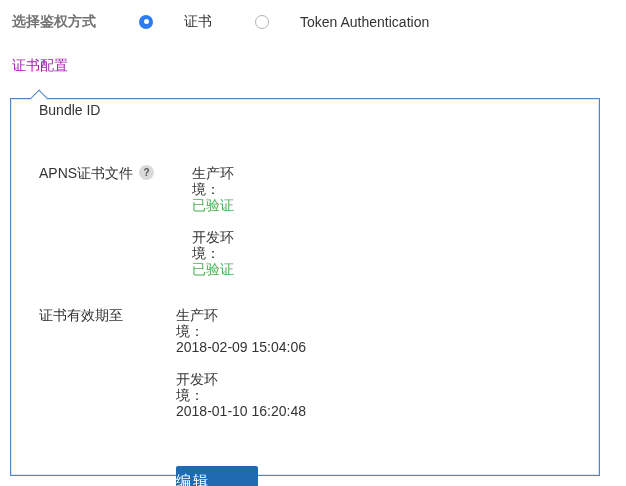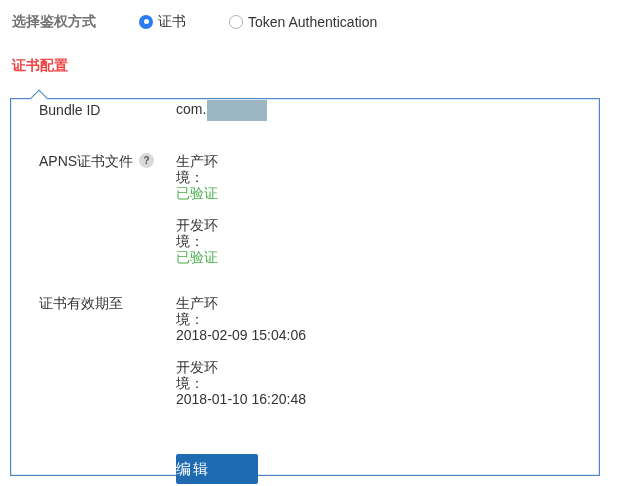--- a/index.html
+++ b/index.html
@@ -33,20 +33,21 @@
   .auth-label {
     font-weight: bold;
     width: 127px;
     flex-shrink: 0;
     color: #737373;
   }
   .radio-option {
     display: inline-flex;
     align-items: center;
     cursor: pointer;
+    gap: 26px;
   }
   .radio-option + .radio-option { margin-left: 43px; }
   .radio-circle {
     width: 14px; height: 14px;
     border-radius: 50%;
     display: inline-flex;
     align-items: center;
     justify-content: center;
     flex-shrink: 0;
   }
@@ -59,22 +60,22 @@
   .radio-circle.unselected {
     background: #ffffff;
     border: 1px solid #b4b4b4;
   }
   .radio-text { margin-left: 5px; }
 
   
   .section-title {
     margin-top: 27px;
     margin-left: 12px;
-    font-weight: bold;
-    color: #ef4444;
+    font-weight: normal;
+    color: #a21caf;
   }
 
   
   .panel {
     position: relative;
     margin-top: 23px;
     margin-left: 10px;
     width: 590px;
     height: 378px;
     border: 1px solid var(--panel_border);
@@ -132,21 +133,21 @@
   }
 
   
   .env-rows { display: flex; flex-direction: column; }
   .env-line { display: flex; flex-direction: column; }
   .env-line + .env-line { margin-top: 16px; }
   .env-name { width: 65px; flex-shrink: 0; color: var(--text_dark); }
   .env-status { color: var(--success_green); }
   .env-value { color: var(--text_dark); }
 
-  .apns-group { margin-top: 32px; }
+  .apns-group { margin-top: 44px; gap: 16px; }
   .validity-group { margin-top: 30px; }
 
   
   .prod-dev-row { margin-top: 31px; }
   .prod-dev-label { color: var(--text_dark); }
   .prod-dev-value { margin-left: 14px; }
 
   
   .edit-button {
     display: block;
@@ -183,21 +184,20 @@
   </span>
 </div>
 
 <div class="section-title">证书配置</div>
 
 <div class="panel">
   <div class="panel-notch"></div>
 
   <div class="row bundle-row">
     <span class="row-label">Bundle ID</span>
-    <span><span>com.</span><span class="redaction-box"></span></span>
   </div>
 
   <div class="row apns-group">
     <span class="row-label label-with-icon">
       <span>APNS证书文件</span>
       <span class="help-icon">?</span>
     </span>
     <span class="env-rows">
       <span class="env-line">
         <span class="env-name">生产环境：</span>

